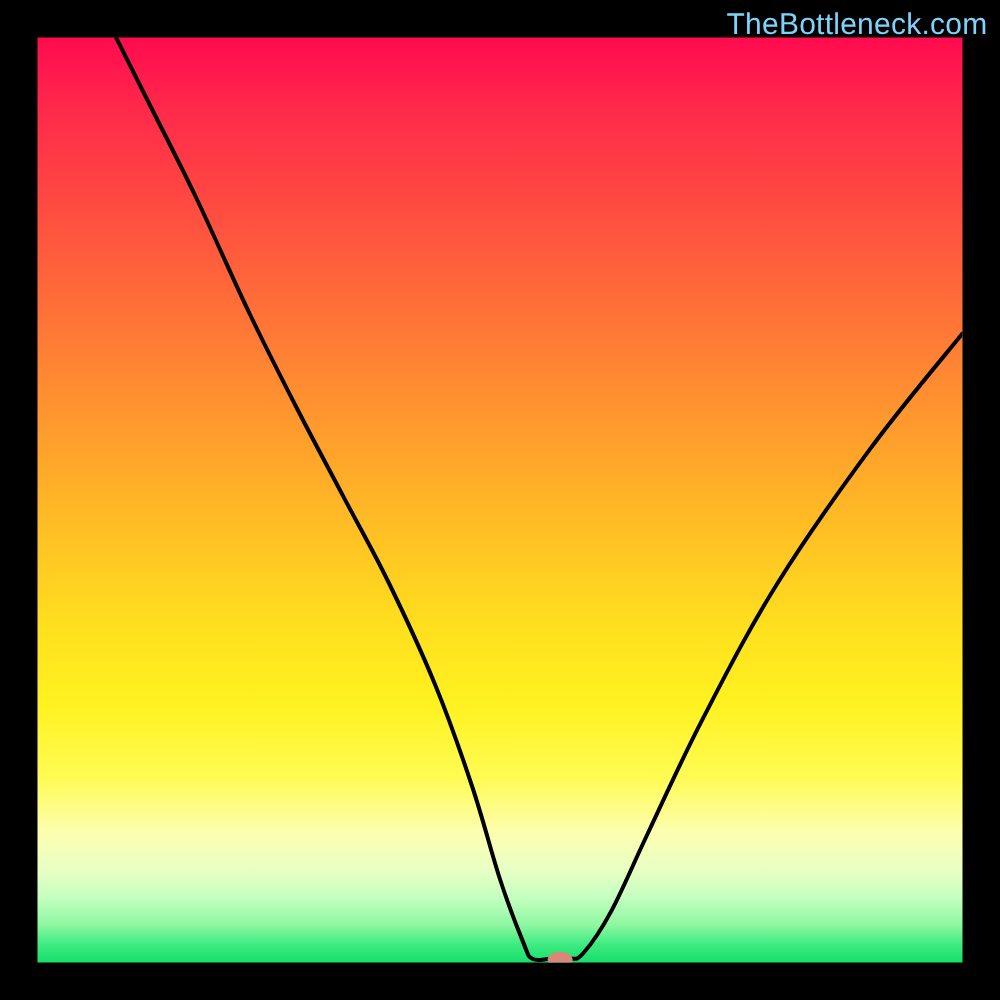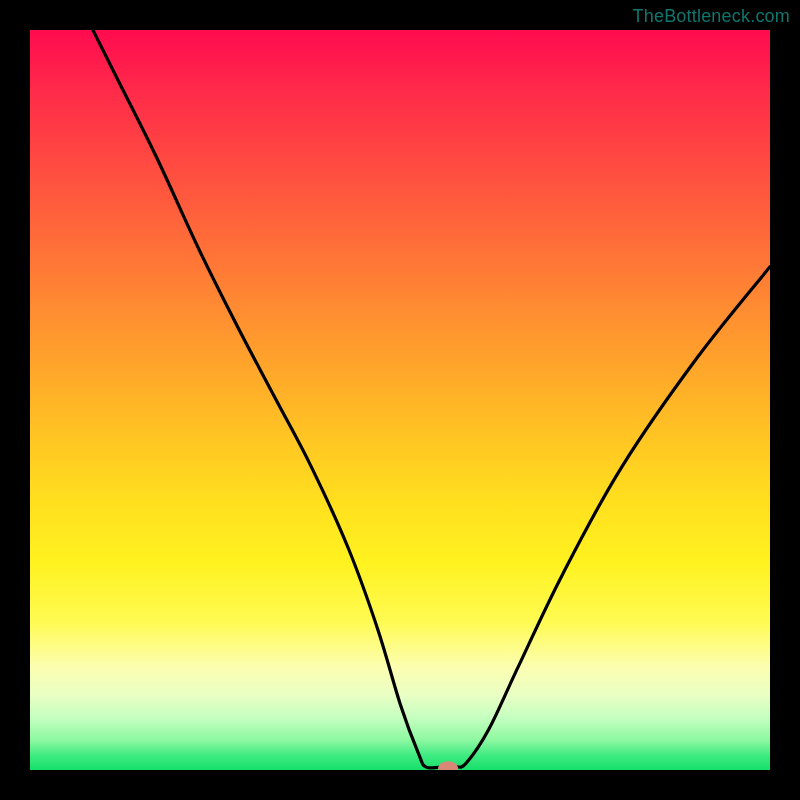--- a/index.html
+++ b/index.html
@@ -14,22 +14,22 @@
   .frame {
     position: relative;
     width: 800px;
     height: 800px;
     background: #000;
   }
   .watermark {
     position: absolute;
     top: 6px;
     right: 10px;
-    color: #0f766e;
-    font-size: 18px;
+    color: #7dd3fc;
+    font-size: 24px;
     letter-spacing: 0.2px;
     font-weight: 500;
     z-index: 5;
   }
   .plot-area {
     position: absolute;
     left: 30px;
     top: 30px;
     width: 740px;
     height: 740px;

